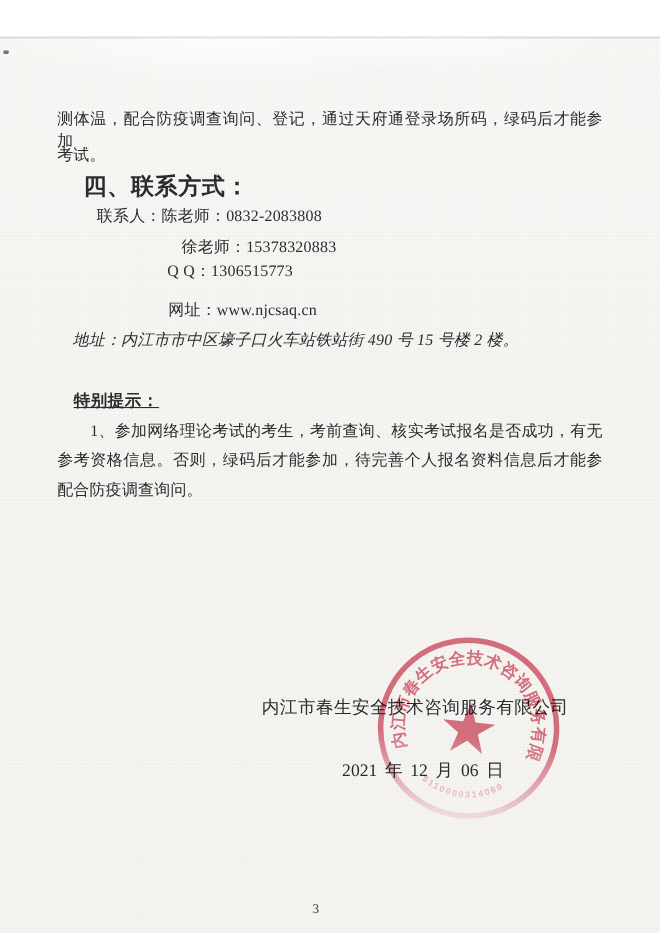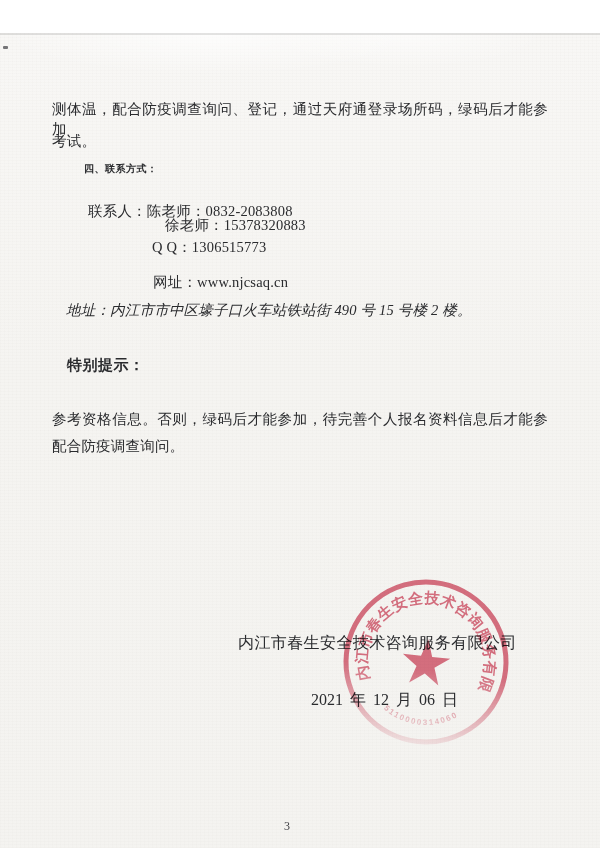--- a/index.html
+++ b/index.html
@@ -38,28 +38,29 @@
 </head>
 <body>
 
 <div class="page">
   <div class="edge-top"></div>
   <div class="speck"></div>
 
   <div class="ln just" style="left:52px;top:66px;width:496px;">测体温，配合防疫调查询问、登记，通过天府通登录场所码，绿码后才能参加</div>
   <div class="ln" style="left:52px;top:98px;">考试。</div>
 
-  <div class="ln b" style="left:84px;top:126px;font-size:10px;">四、联系方式：</div>
-  <div class="ln" style="left:88px;top:168px;text-align:center;">联系人：陈老师：0832-2083808</div>
+  <div class="ln b" style="left:76px;top:126px;font-size:21px;">四、联系方式：</div>
+  <div class="ln" style="left:88px;top:154px;text-align:center;">联系人：陈老师：0832-2083808</div>
   <div class="ln" style="left:165px;top:182px;">徐老师：15378320883</div>
   <div class="ln" style="left:152px;top:204px;">Q Q：1306515773</div>
   <div class="ln" style="left:153px;top:239px;">网址：www.njcsaq.cn</div>
   <div class="ln" style="left:66px;top:267px;font-style:italic;">地址：内江市市中区壕子口火车站铁站街 490 号 15 号楼 2 楼。</div>
 
-  <div class="ln b" style="left:67px;top:322px;font-size:15px;">特别提示：</div>
+  <div class="ln b" style="left:67px;top:322px;font-size:15px;text-decoration:underline;">特别提示：</div>
+  <div class="ln just" style="left:82px;top:349px;width:466px;">1、参加网络理论考试的考生，考前查询、核实考试报名是否成功，有无</div>
   <div class="ln just" style="left:52px;top:376px;width:496px;">参考资格信息。否则，绿码后才能参加，待完善个人报名资料信息后才能参</div>
   <div class="ln" style="left:52px;top:403px;">配合防疫调查询问。</div>
 
   <div class="company">内江市春生安全技术咨询服务有限公司</div>
   <div class="date">2021 年 12 月 06 日</div>
 
   <svg class="seal" viewBox="0 0 168 168" aria-hidden="true">
     <defs>
       <path id="ringArc" d="M 30.5,108.9 A 59,59 0 1 1 137.5,108.9" fill="none"></path>
       <path id="codeArc" d="M 29.4,115.5 A 63,63 0 0 0 138.6,115.5" fill="none"></path>

